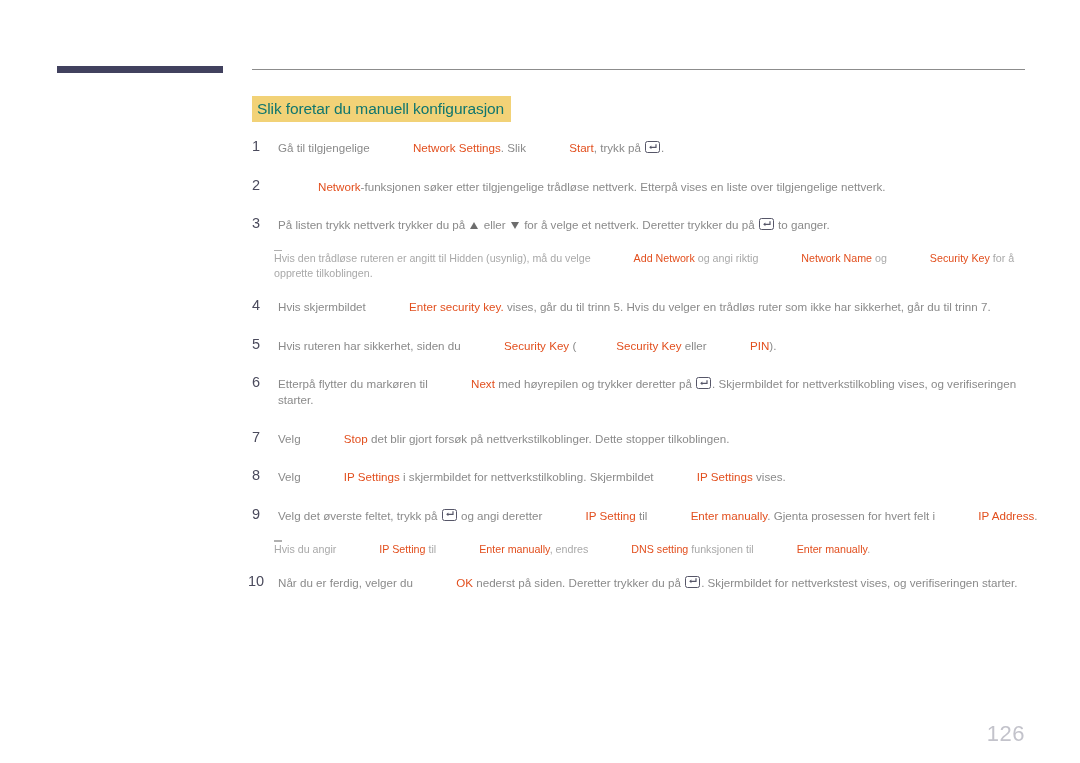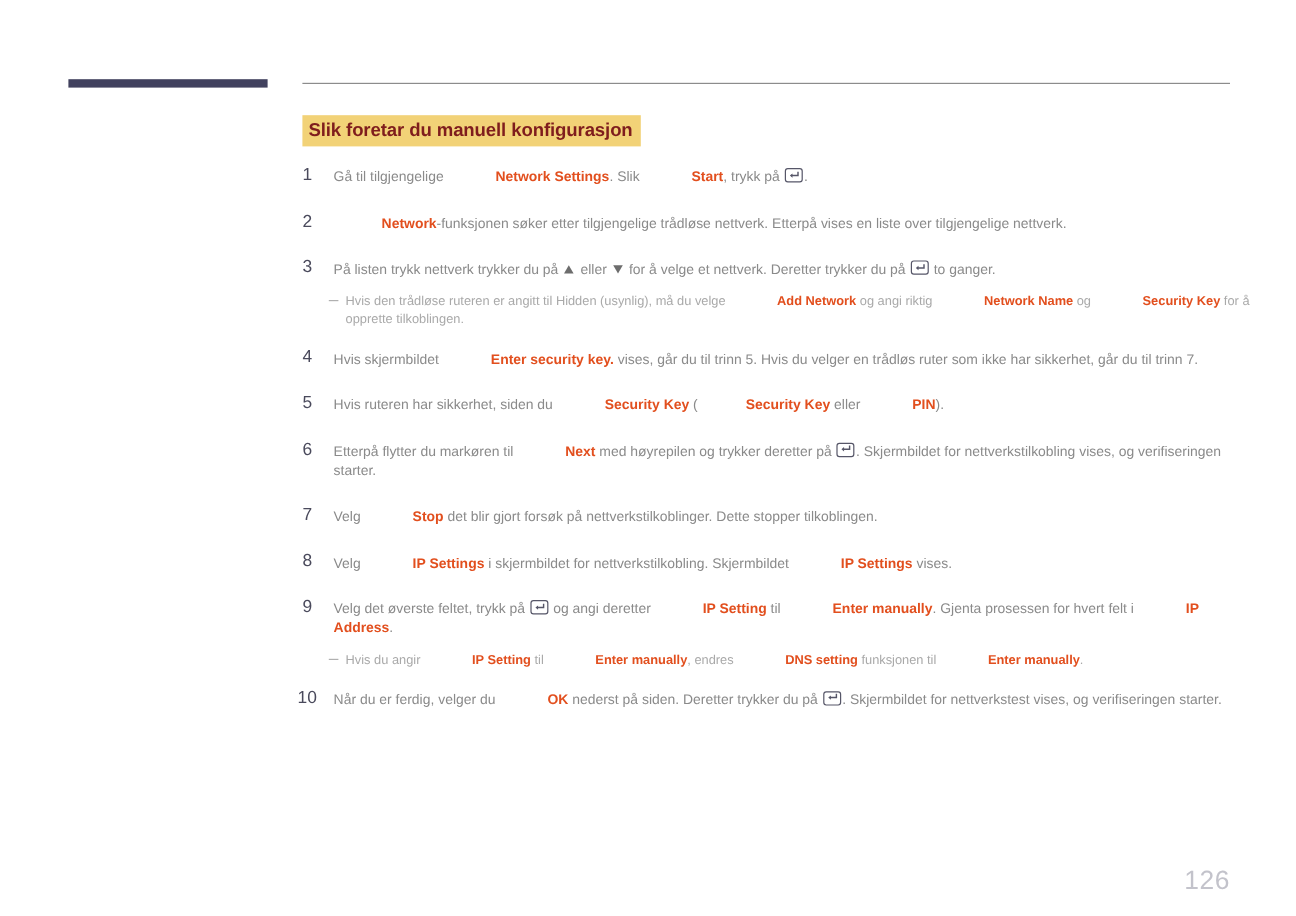--- a/index.html
+++ b/index.html
@@ -38,23 +38,23 @@
     position: absolute;
     left: 252px;
     top: 96px;
     width: 790px;
   }
 
   
   .section-heading {
     display: inline-block;
     background: #f2d277;
-    color: #7f1d1d;
+    color: #0f766e;
     font-size: 15.5px;
-    font-weight: bold;
+    font-weight: normal;
     line-height: 1.38;
     padding: 2px 7px 3px 5px;
     letter-spacing: -0.1px;
     margin: 0 0 14px 0;
   }
 
   
   .steps { margin-top: 2px; }
 
   .step {
@@ -83,20 +83,21 @@
     padding-top: 2px;
     letter-spacing: 0.01px;
   }
 
   
   .note {
     display: flex;
     align-items: flex-start;
     margin: -10px 0 16px 0;
     padding-left: 22px;
+    flex-direction: column;
   }
   .note-dash {
     flex: 0 0 auto;
     width: 11px;
     margin-right: 3px;
     color: #b6b6b6;
     font-size: 11px;
     line-height: 15px;
   }
   .note-dash::before {
@@ -110,21 +111,21 @@
   .note-text {
     flex: 1 1 auto;
     color: #a9a9a9;
     font-size: 10.7px;
     line-height: 15px;
   }
 
   
   .hl {
     color: #e24f1e;
-    font-weight: bold;
+    font-weight: normal;
     padding-left: 40px;
   }
   .note-text .hl { color: #e24f1e; }
 
   
   .key-enter {
     display: inline-block;
     position: relative;
     width: 13px;
     height: 10px;

